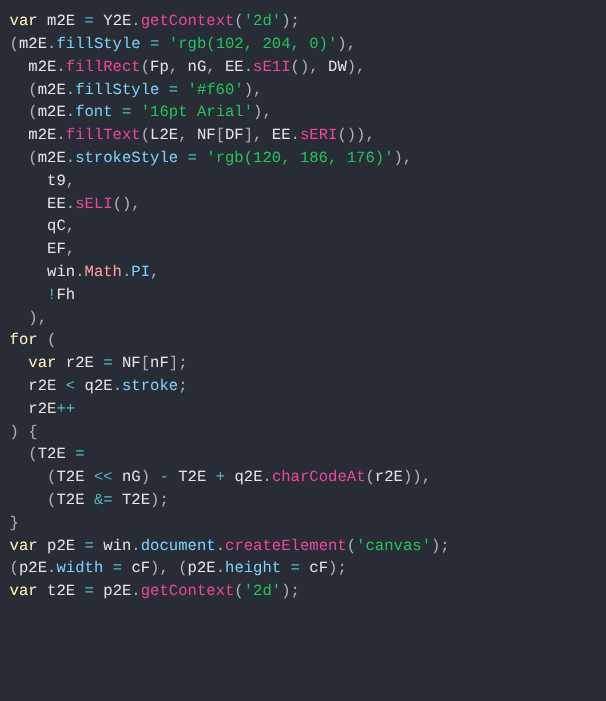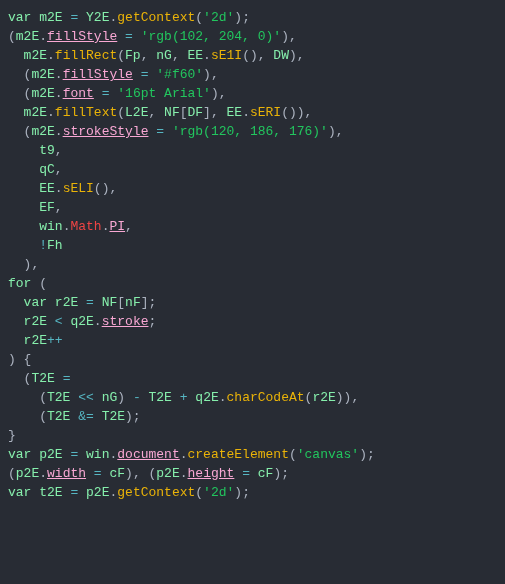--- a/index.html
+++ b/index.html
@@ -12,44 +12,44 @@
     color: #abb2bf;
     width: 505px;
     height: 584px;
     box-sizing: border-box;
     overflow: hidden;
   }
   .line {
     white-space: pre;
     padding-left: 8px;
   }
-  .kw   { color: #86efac; }
-  .var  { color: #86efac; }
-  .prop { color: #f9a8d4; text-decoration: underline; }
-  .func { color: #eab308; }
+  .kw   { color: #fef9c3; }
+  .var  { color: #e5e5e5; }
+  .prop { color: #7dd3fc; }
+  .func { color: #ec4899; }
   .str  { color: #22c55e; }
   .op   { color: #56b6c2; }
   .pun  { color: #abb2bf; }
-  .obj  { color: #ef4444; text-align: right; }
+  .obj  { color: #fca5a5; text-align: right; }
   .pln  { color: #abb2bf; }
 </style>
 </head>
 <body>
 
 <div id="code-root">
     <div class="line"><span class="kw">var</span><span class="pln"> </span><span class="var">m2E</span><span class="pln"> </span><span class="op">=</span><span class="pln"> </span><span class="var">Y2E</span><span class="pun">.</span><span class="func">getContext</span><span class="pun">(</span><span class="str">'2d'</span><span class="pun">);</span></div>
     <div class="line"><span class="pun">(</span><span class="var">m2E</span><span class="pun">.</span><span class="prop">fillStyle</span><span class="pln"> </span><span class="op">=</span><span class="pln"> </span><span class="str">'rgb(102, 204, 0)'</span><span class="pun">),</span></div>
     <div class="line"><span class="pln">  </span><span class="var">m2E</span><span class="pun">.</span><span class="func">fillRect</span><span class="pun">(</span><span class="var">Fp</span><span class="pun">, </span><span class="var">nG</span><span class="pun">, </span><span class="var">EE</span><span class="pun">.</span><span class="func">sE1I</span><span class="pun">(), </span><span class="var">DW</span><span class="pun">),</span></div>
     <div class="line"><span class="pln">  (</span><span class="var">m2E</span><span class="pun">.</span><span class="prop">fillStyle</span><span class="pln"> </span><span class="op">=</span><span class="pln"> </span><span class="str">'#f60'</span><span class="pun">),</span></div>
     <div class="line"><span class="pln">  (</span><span class="var">m2E</span><span class="pun">.</span><span class="prop">font</span><span class="pln"> </span><span class="op">=</span><span class="pln"> </span><span class="str">'16pt Arial'</span><span class="pun">),</span></div>
     <div class="line"><span class="pln">  </span><span class="var">m2E</span><span class="pun">.</span><span class="func">fillText</span><span class="pun">(</span><span class="var">L2E</span><span class="pun">, </span><span class="var">NF</span><span class="pun">[</span><span class="var">DF</span><span class="pun">], </span><span class="var">EE</span><span class="pun">.</span><span class="func">sERI</span><span class="pun">()),</span></div>
     <div class="line"><span class="pln">  (</span><span class="var">m2E</span><span class="pun">.</span><span class="prop">strokeStyle</span><span class="pln"> </span><span class="op">=</span><span class="pln"> </span><span class="str">'rgb(120, 186, 176)'</span><span class="pun">),</span></div>
     <div class="line"><span class="pln">    </span><span class="var">t9</span><span class="pun">,</span></div>
+    <div class="line"><span class="pln">    </span><span class="var">EE</span><span class="pun">.</span><span class="func">sELI</span><span class="pun">(),</span></div>
     <div class="line"><span class="pln">    </span><span class="var">qC</span><span class="pun">,</span></div>
-    <div class="line"><span class="pln">    </span><span class="var">EE</span><span class="pun">.</span><span class="func">sELI</span><span class="pun">(),</span></div>
     <div class="line"><span class="pln">    </span><span class="var">EF</span><span class="pun">,</span></div>
     <div class="line"><span class="pln">    </span><span class="var">win</span><span class="pun">.</span><span class="obj">Math</span><span class="pun">.</span><span class="prop">PI</span><span class="pun">,</span></div>
     <div class="line"><span class="pln">    </span><span class="op">!</span><span class="var">Fh</span></div>
     <div class="line"><span class="pln">  </span><span class="pun">),</span></div>
     <div class="line"><span class="kw">for</span><span class="pln"> (</span></div>
     <div class="line"><span class="pln">  </span><span class="kw">var</span><span class="pln"> </span><span class="var">r2E</span><span class="pln"> </span><span class="op">=</span><span class="pln"> </span><span class="var">NF</span><span class="pun">[</span><span class="var">nF</span><span class="pun">];</span></div>
     <div class="line"><span class="pln">  </span><span class="var">r2E</span><span class="pln"> </span><span class="op">&lt;</span><span class="pln"> </span><span class="var">q2E</span><span class="pun">.</span><span class="prop">stroke</span><span class="pun">;</span></div>
     <div class="line"><span class="pln">  </span><span class="var">r2E</span><span class="op">++</span></div>
     <div class="line"><span class="pun">) {</span></div>
     <div class="line"><span class="pln">  (</span><span class="var">T2E</span><span class="pln"> </span><span class="op">=</span></div>

